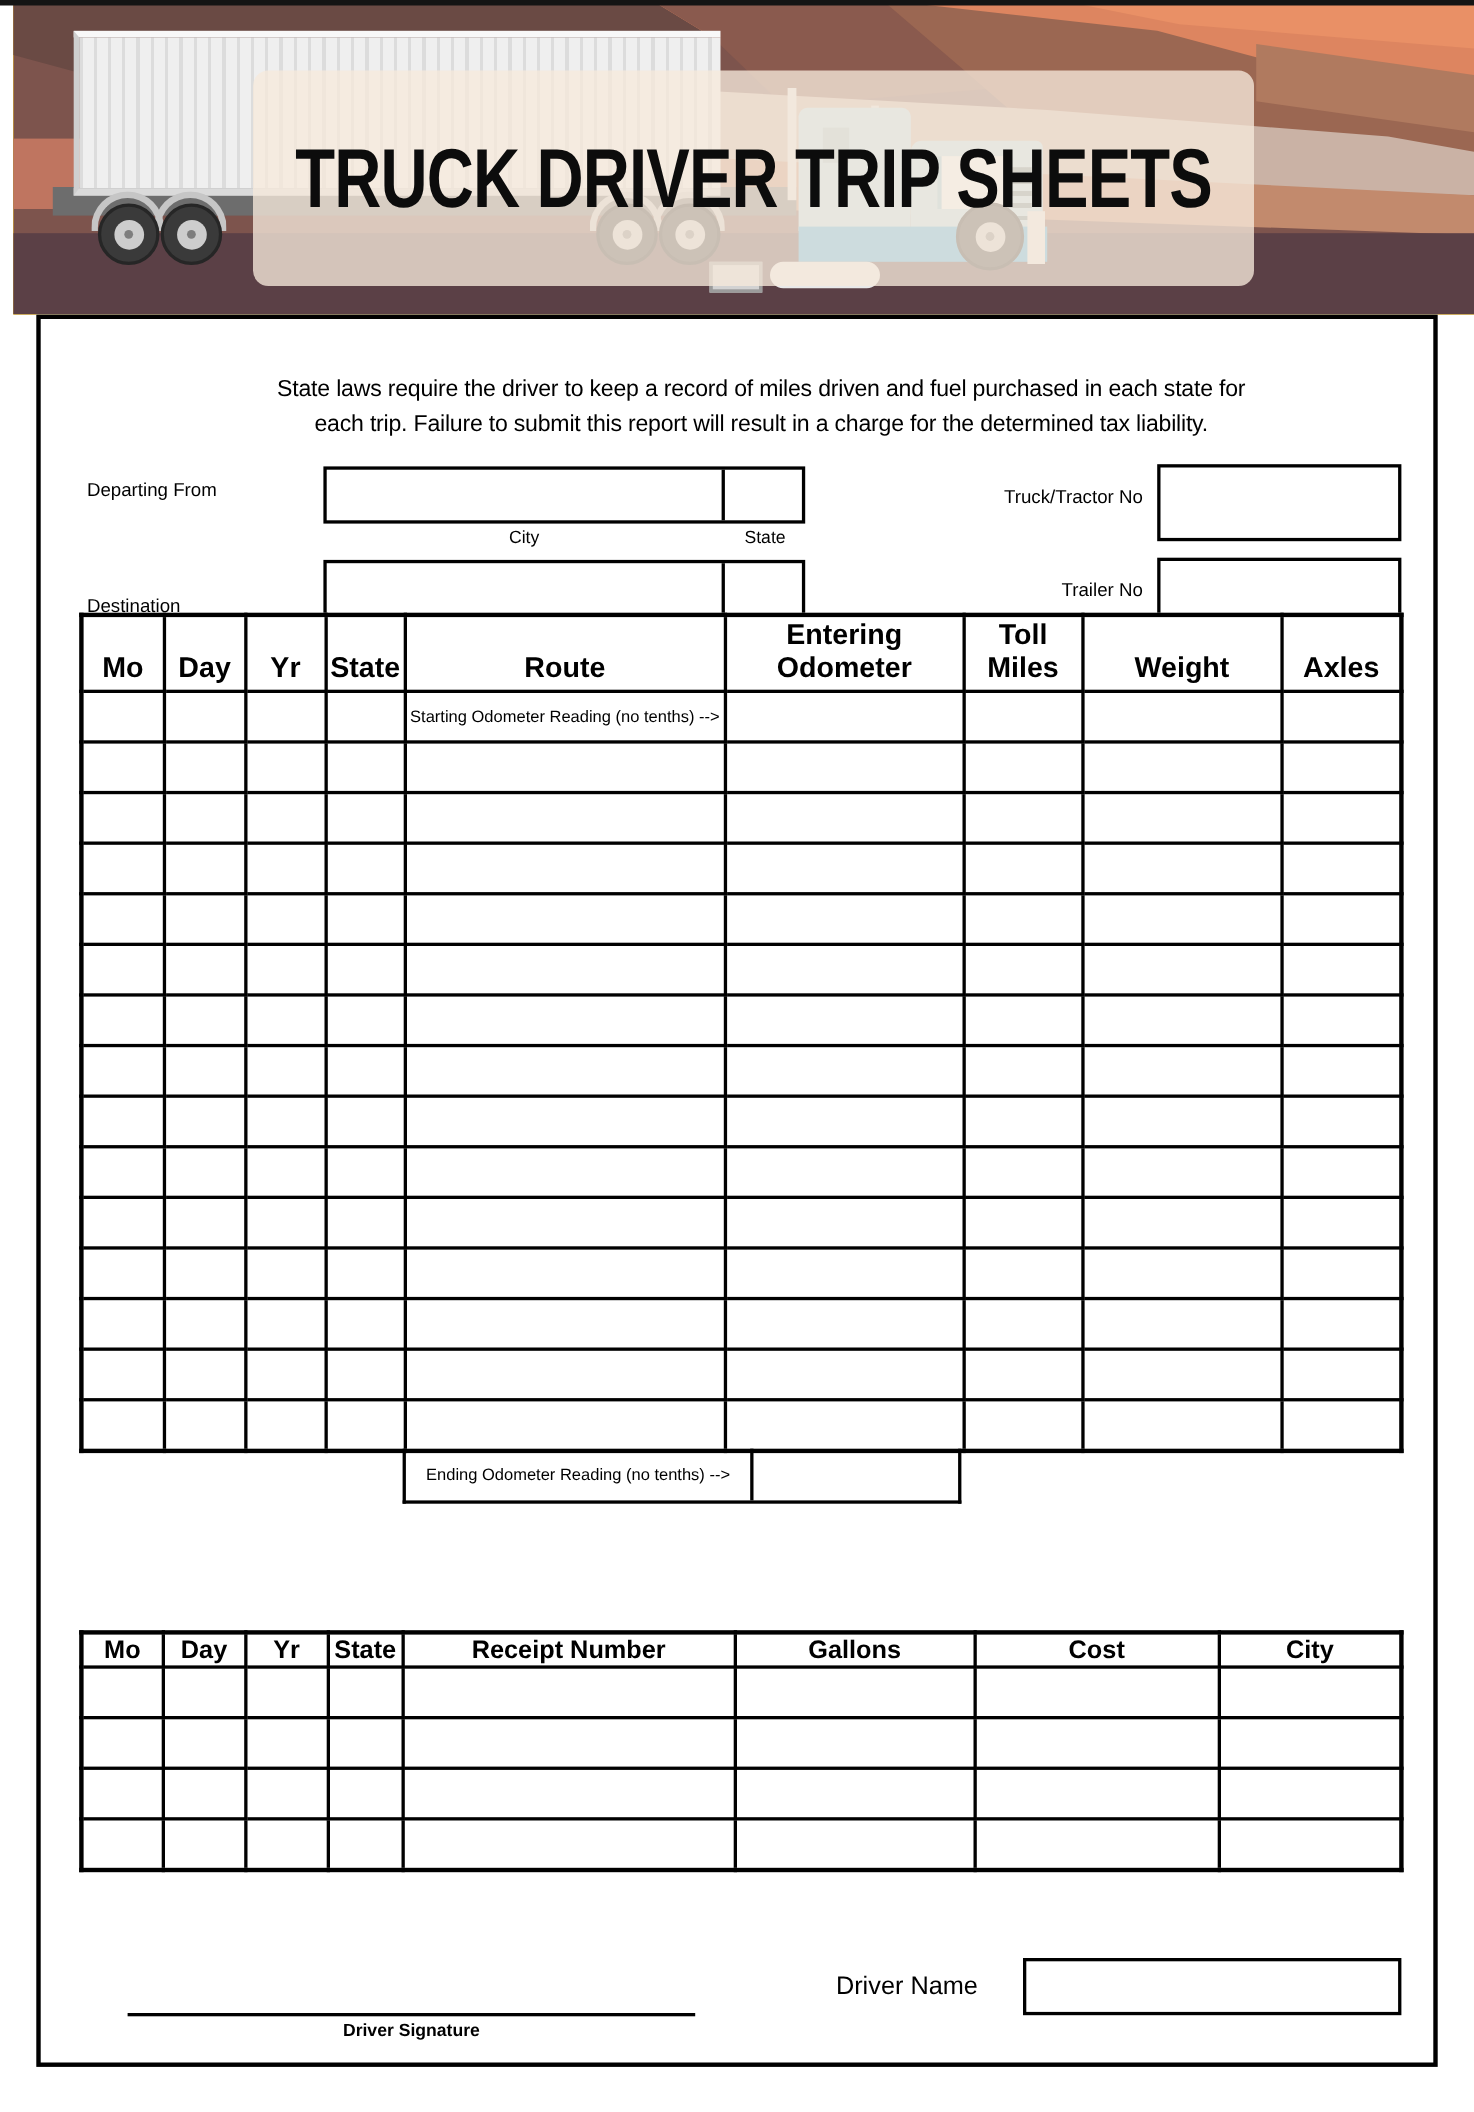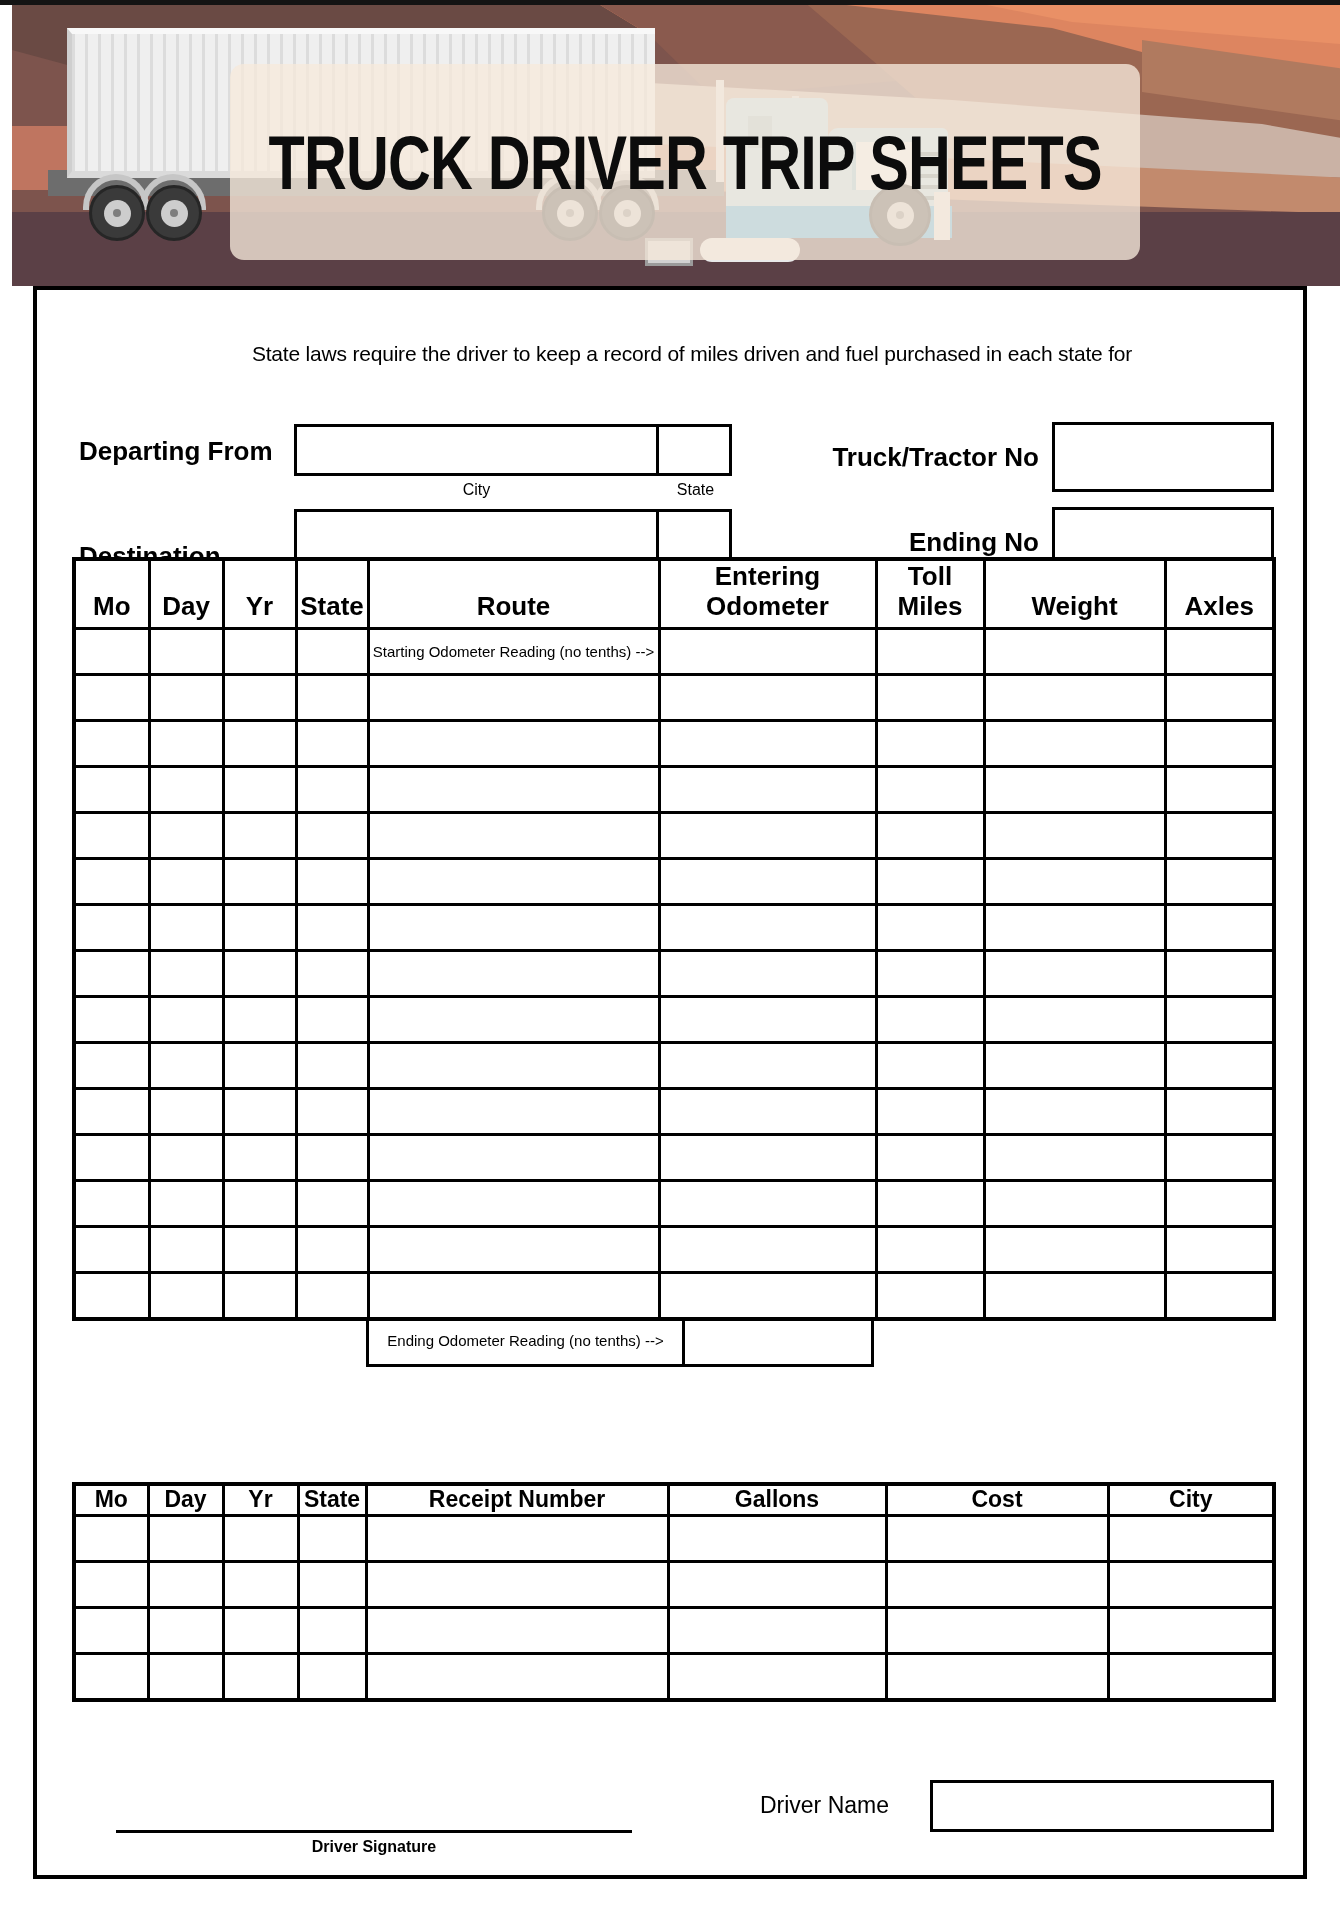--- a/index.html
+++ b/index.html
@@ -44,21 +44,21 @@
   .banner-title { font-size:76px; font-weight:bold; color:#0c0c0c; white-space:nowrap;
     transform:scaleX(0.78); letter-spacing:-1px; }
 
   
   .form-box { position:absolute; left:33px; top:286px; width:1274px; height:1593px;
     border:4px solid #000; background:#fff; }
 
   .intro { position:absolute; left:0; top:48px; width:100%; text-align:center;
     font-size:21px; line-height:32px; letter-spacing:-0.2px;padding-left:44px; }
 
-  .field-label { position:absolute; font-size:26px; font-weight:bold; }
+  .field-label { position:absolute; font-size:17px; font-weight:normal; }
   .cs-box { position:absolute; left:257px; width:438px; height:52px; border:3px solid #000; display:flex; background:#fff; }
   .cs-city { flex:1; border-right:3px solid #000; }
   .cs-state { width:70px; }
   .sub-label { position:absolute; font-size:16px; text-align:center; }
   .small-box { position:absolute; left:1015px; width:222px; height:70px; border:3px solid #000; background:#fff; }
 
   .table-wrap { position:absolute; left:35px; top:267px; width:1200px; }
   table { border-collapse:collapse; table-layout:fixed; width:1200px; background:#fff; }
   table, th, td { border:3px solid #000; }
   table { border-width:4px; }
@@ -156,40 +156,41 @@
     <div class="banner">
       <div class="banner-title">TRUCK DRIVER TRIP SHEETS</div>
     </div>
   </div>
   <div class="top-line"></div>
 
   <div class="form-box">
 
     <div class="intro">
       <div>State laws require the driver to keep a record of miles driven and fuel purchased in each state for</div>
+      <div>each trip.  Failure to submit this report will result in a charge for the determined tax liability.</div>
     </div>
 
     <div class="field-label" style="left:42px; top:146px;">Departing From</div>
     <div class="cs-box" style="top:134px;">
       <div class="cs-city"></div>
       <div class="cs-state"></div>
     </div>
     <div class="sub-label" style="left:257px; top:191px; width:365px;">City</div>
     <div class="sub-label" style="left:622px; top:191px; width:73px;">State</div>
     <div class="field-label" style="left:662px; top:152px; width:340px; text-align:right;">Truck/Tractor No</div>
     <div class="small-box" style="top:132px;"></div>
 
     <div class="field-label" style="left:42px; top:231px;margin-top:20px;">Destination</div>
     <div class="cs-box" style="top:219px;">
       <div class="cs-city"></div>
       <div class="cs-state"></div>
     </div>
     <div class="sub-label" style="left:257px; top:276px; width:365px;">City</div>
     <div class="sub-label" style="left:622px; top:276px; width:73px;">State</div>
-    <div class="field-label" style="left:662px; top:237px; width:340px; text-align:right;">Ending No</div>
+    <div class="field-label" style="left:662px; top:237px; width:340px; text-align:right;">Trailer No</div>
     <div class="small-box" style="top:217px;"></div>
 
     <div class="table-wrap">
       <table id="trip-table">
         <colgroup>
           <col style="width:75px">
             <col style="width:74px">
             <col style="width:73px">
             <col style="width:72px">
           <col style="width:291px">

